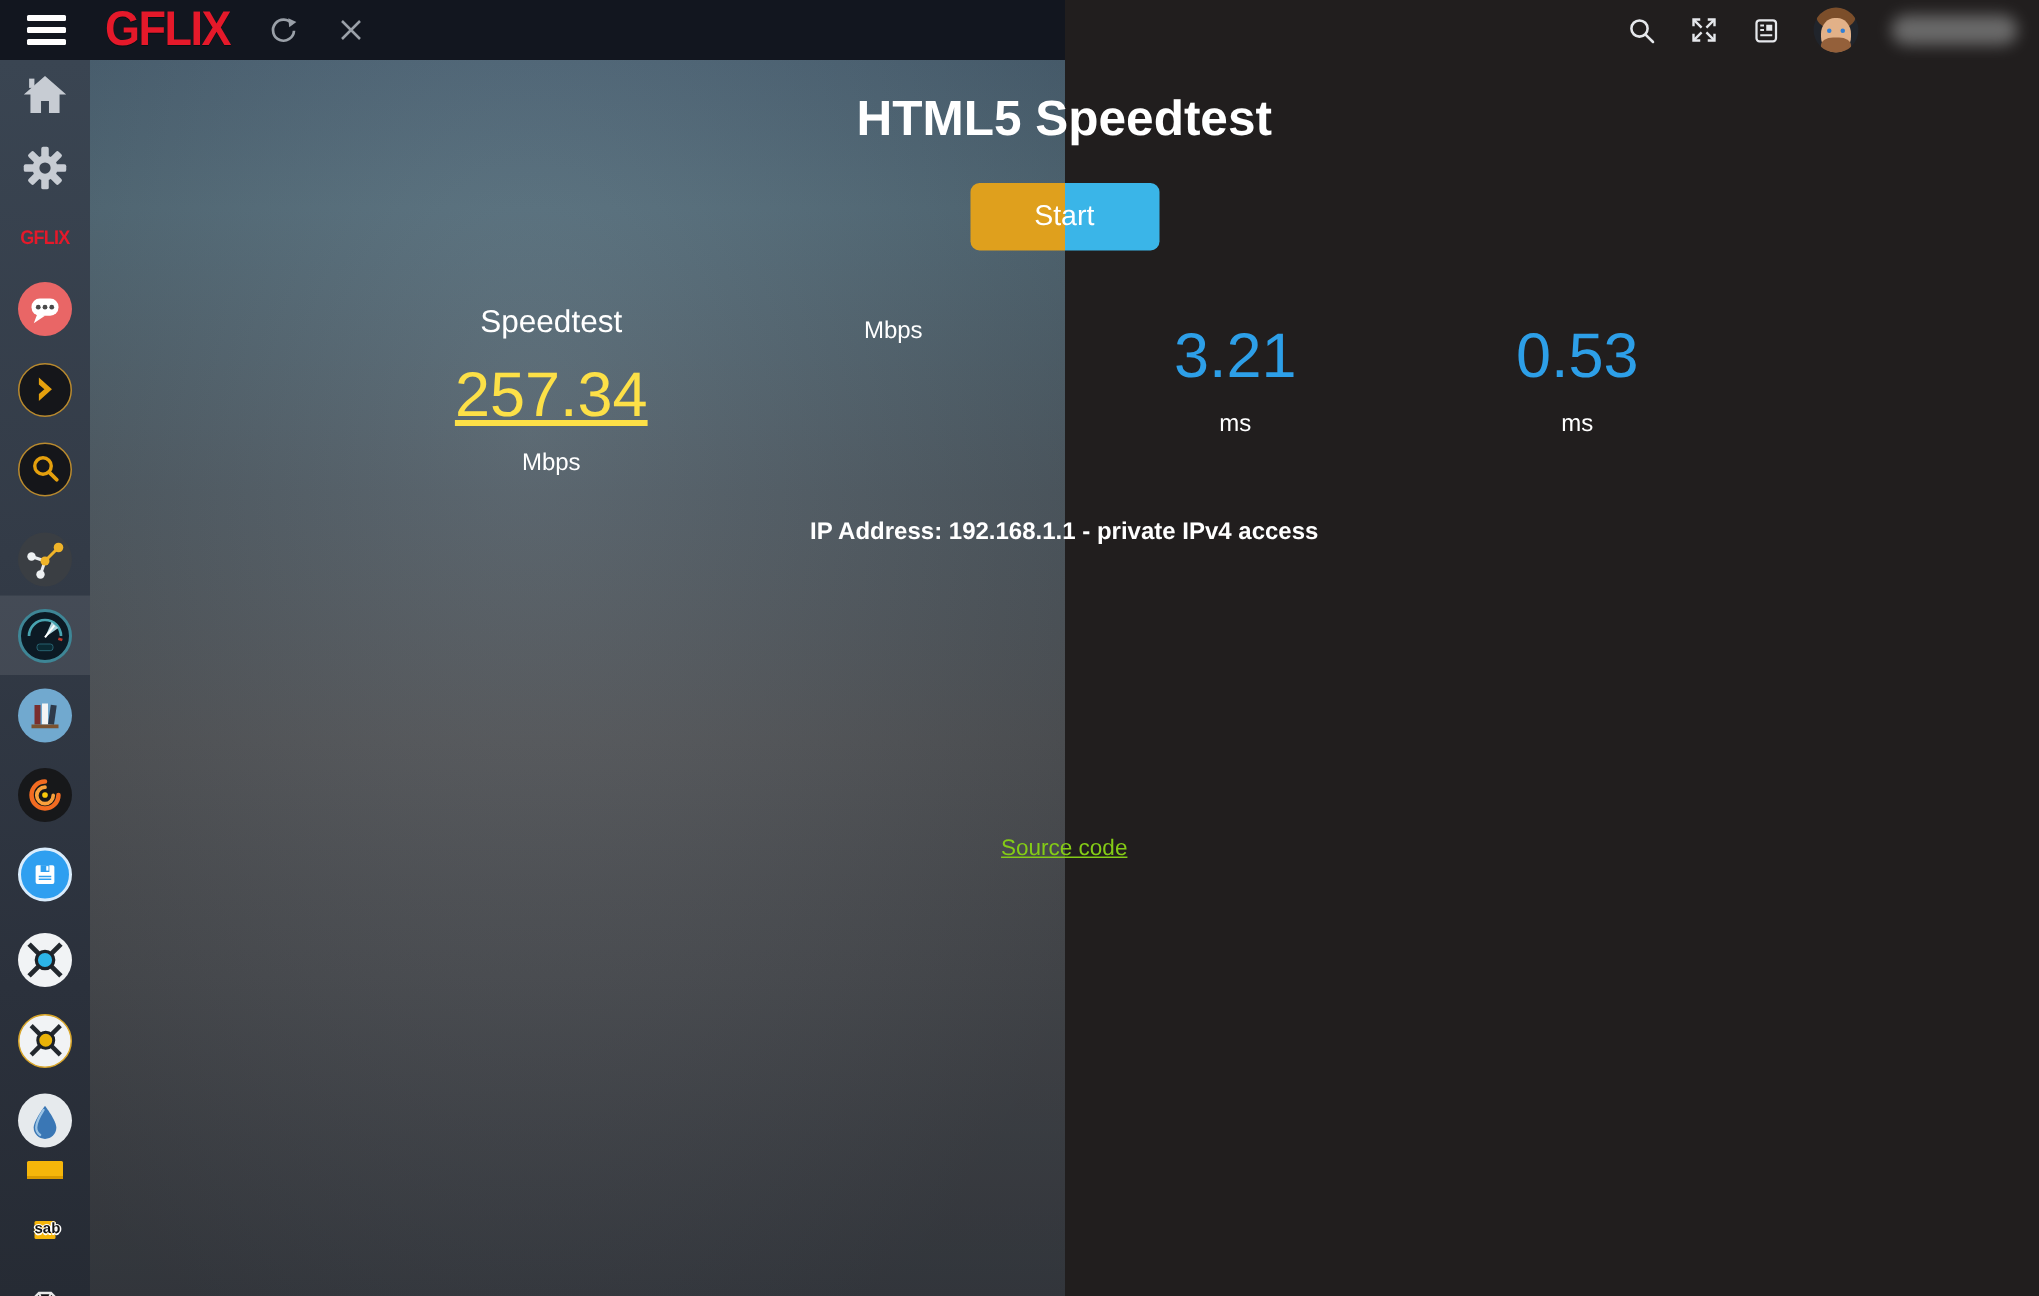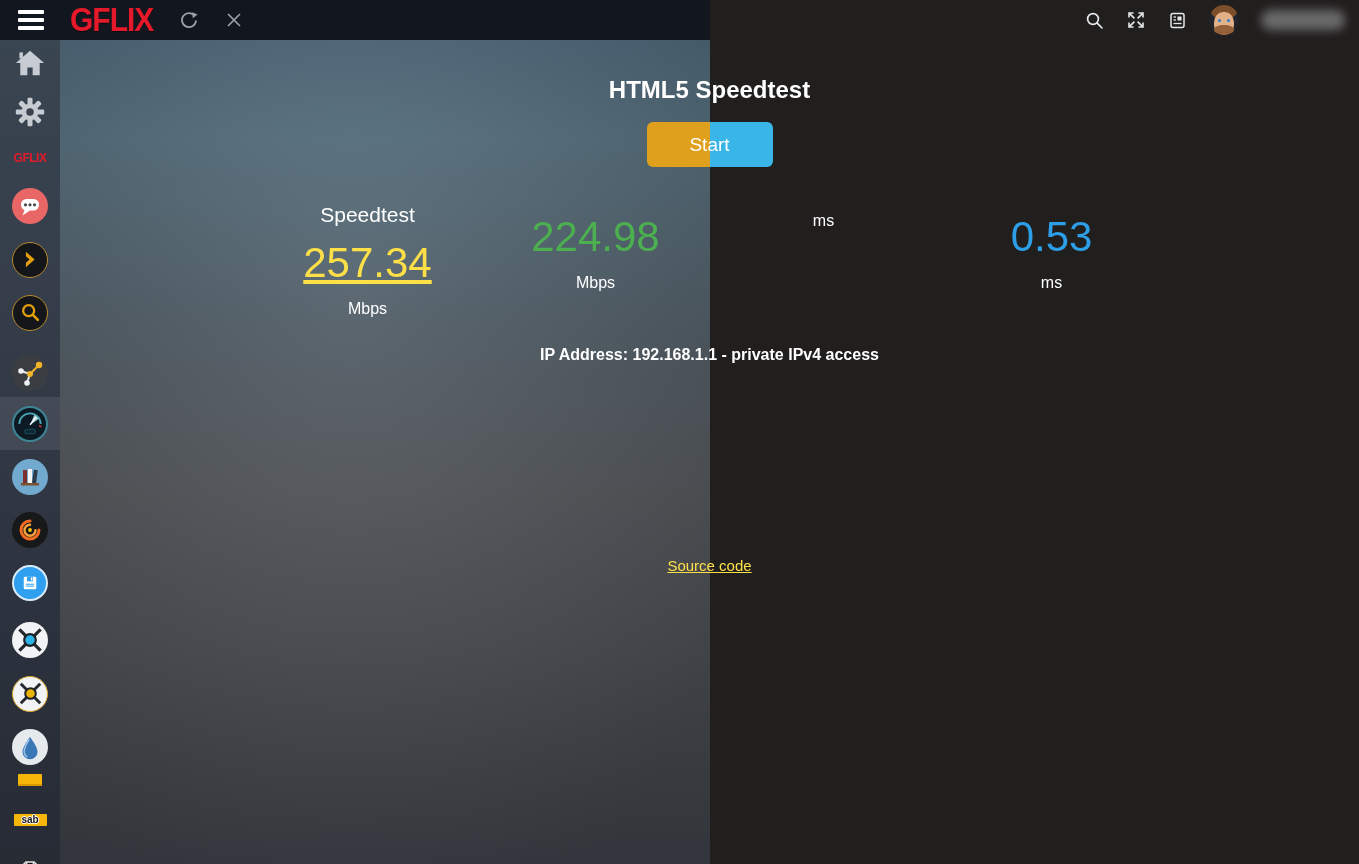--- a/index.html
+++ b/index.html
@@ -37,38 +37,38 @@
 
   
   .sidebar { position:absolute; left:0; top:40px; width:60px; height:824px; z-index:4;
              background:linear-gradient(180deg,#3a4552,#333b47 40%,#2b313c 75%,#262b34); overflow:hidden; }
   .side-item { position:absolute; left:0; width:60px; height:53px; display:flex; align-items:center; justify-content:center; cursor:pointer; }
   .side-item.active { background:rgba(255,255,255,.09); }
   .circ { width:36px; height:36px; border-radius:50%; display:flex; align-items:center; justify-content:center; }
   .mini-logo { font-size:12px; font-weight:900; letter-spacing:-.5px; color:#e5192a; transform:scaleY(1.1); }
   .sab-wrap { display:flex; flex-direction:column; align-items:center; }
   .sab-top { width:24px; height:12px; background:#f6b60a; border-radius:1px 1px 0 0; box-shadow:inset 0 -2px 0 #d99a00; }
-  .sab-band { width:33px; height:12px; background:#f6b60a; border-radius:1px; font-size:10px; font-weight:bold; color:#151515;
+  .sab-band { width:14px; height:12px; background:#f6b60a; border-radius:1px; font-size:10px; font-weight:bold; color:#151515;
               text-align:center; line-height:12px;
               text-shadow:1px 0 0 #fff,-1px 0 0 #fff,0 1px 0 #fff,0 -1px 0 #fff;margin-top:28px; }
 
   
   .main { position:absolute; left:60px; top:40px; width:1299px; height:824px; z-index:3; color:#fff; }
-  .st-title { position:absolute; top:36px; left:0; width:100%; text-align:center; font-size:24px; font-weight:700; }
+  .st-title { position:absolute; top:20px; left:0; width:100%; text-align:center; font-size:33px; font-weight:700; }
   .start { position:absolute; top:82px; left:50%; margin-left:-63px; width:126px; height:45px; border:0; border-radius:6px;
            background:linear-gradient(90deg,#dfa01d 0 50%,#3ab5e8 50% 100%); color:#fff; font-size:19px;
            font-family:"Liberation Sans",sans-serif; cursor:pointer;text-align:center; }
   .metrics { position:absolute; top:162px; left:50%; margin-left:-456px; width:912px; display:flex; }
   .metric { flex:1; text-align:center; }
   .m-label { font-size:21px; line-height:26px; }
   .m-value { font-size:42px; line-height:54px; margin-top:8px; }
   .m-unit  { font-size:16px; line-height:22px; margin-top:8px; }
   .st-ip { position:absolute; top:306px; left:0; width:100%; text-align:center; font-size:16px;font-weight:bold; }
   .st-source { position:absolute; top:517px; left:0; width:100%; text-align:center; font-size:15px; }
-  .st-source a { color:#fde047; }
+  .st-source a { color:#84cc16; }
   svg { display:block; }
 </style>
 </head>
 <body>
 
 <div class="screen">
   <div class="right-panel"></div>
   <div class="content-bg"></div>
 
   <header class="topbar">
@@ -303,24 +303,24 @@
       <span>Start</span>
     </button>
 
     <div class="metrics">
       <div class="metric">
         <div class="m-label">Speedtest</div>
         <div class="m-value" style="color: #fde047; text-decoration: underline;">257.34</div>
         <div class="m-unit">Mbps</div>
       </div>
       <div class="metric">
-        <div class="m-value" style="color: rgb(76, 175, 80);">224.98</div>
         <div class="m-unit">Mbps</div>
       </div>
       <div class="metric">
+        <div class="m-value" style="color: rgb(45, 159, 232);">3.21</div>
         <div class="m-unit">ms</div>
       </div>
       <div class="metric">
         <div class="m-value" style="color: rgb(45, 159, 232);">0.53</div>
         <div class="m-unit">ms</div>
       </div>
     </div>
 
     <div class="st-ip">IP Address: 192.168.1.1 - private IPv4 access</div>
 

